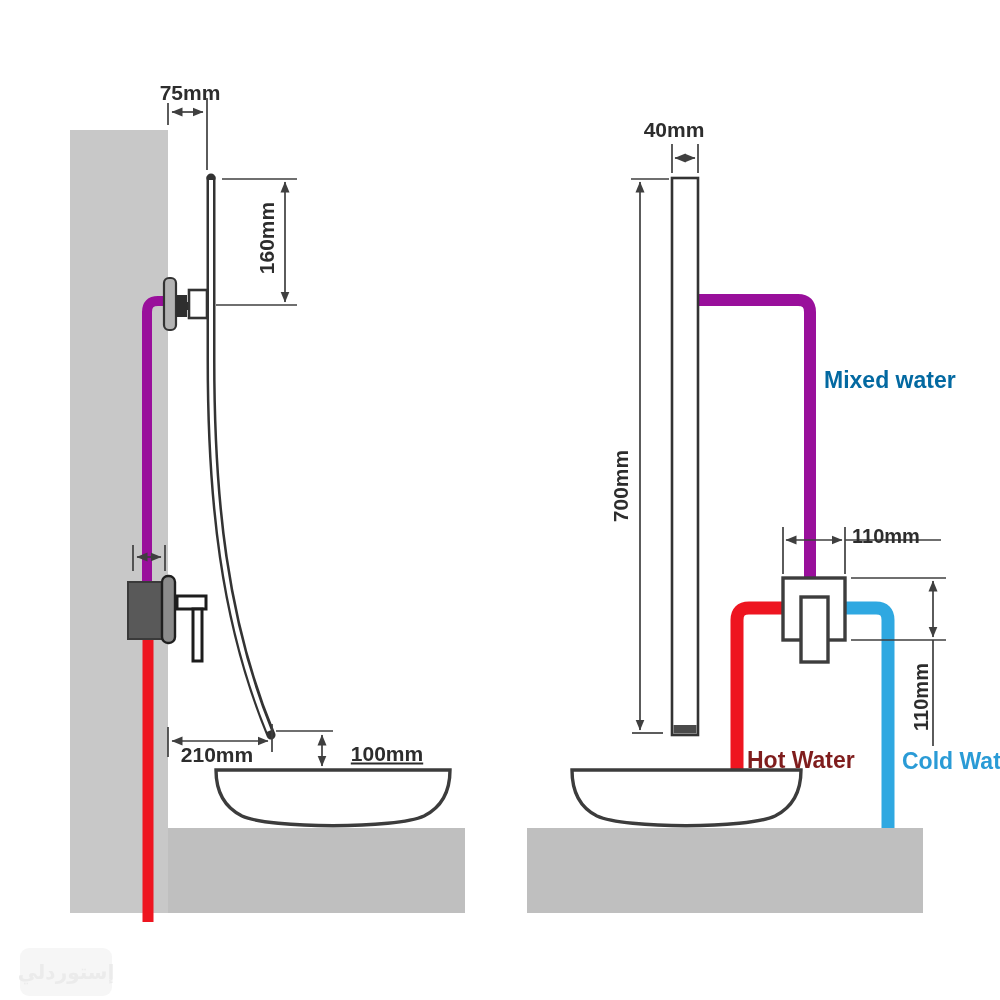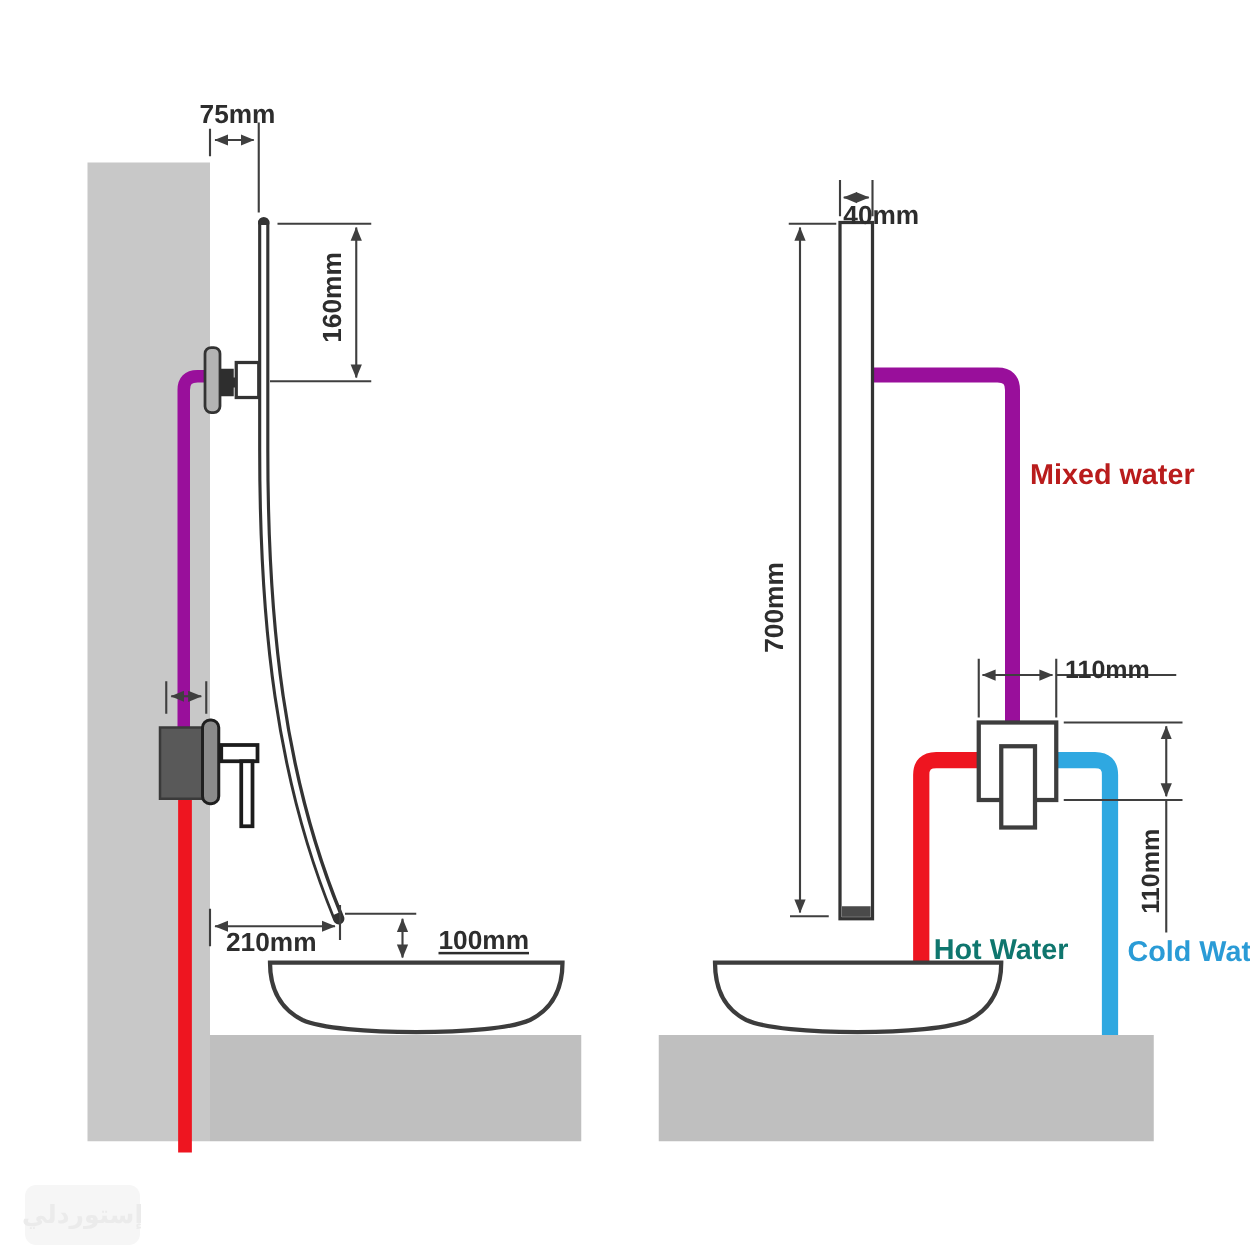--- a/index.html
+++ b/index.html
@@ -7,22 +7,22 @@
     position:relative;width:1000px;height:1000px;background:#ffffff;
     font-family:"Liberation Sans","DejaVu Sans",sans-serif;overflow:hidden;
   }
   #drawing{position:absolute;left:0;top:0;}
   .lbl{position:absolute;white-space:nowrap;line-height:1;}
   .dim{color:#2d2d2d;font-weight:bold;font-size:21px;letter-spacing:0px;}
   .dim-c{transform:translate(-50%,-50%);}
   .dim-l{transform:translate(0,-50%);}
   .rot{transform:translate(-50%,-50%) rotate(-90deg);}
   .water{font-size:23px;font-weight:600;}
-  .mixed{color:#b91c1c;}
-  .hot{color:#0f766e;}
+  .mixed{color:#0369a1;}
+  .hot{color:#7f1d1d;}
   .cold{color:#2a9bd6;}
   .watermark{
     left:20px;top:948px;width:92px;height:48px;
     border-radius:9px;background:#f6f6f6;color:#ebebeb;
     display:flex;align-items:center;justify-content:center;
     font-size:20px;font-weight:bold;
   }
 </style>
 </head>
 <body>
@@ -137,21 +137,21 @@
       <line x1="933" y1="581" x2="933" y2="637" marker-start="url(#arr)" marker-end="url(#arr)"></line>
       <line x1="933" y1="640" x2="933" y2="746"></line>
     </g>
   </svg>
 
   <div class="lbl dim dim-c" style="left:190px;top:92px;">75mm</div>
   <div class="lbl dim rot" style="left:266px;top:238px;">160mm</div>
   <div class="lbl dim dim-c" style="left:217px;top:728px;margin-top:26px;">210mm</div>
   <div class="lbl dim dim-c" style="left:387px;top:753px;text-decoration:underline;">100mm</div>
 
-  <div class="lbl dim dim-c" style="left:705px;top:129px;margin-top:44px;">40mm</div>
+  <div class="lbl dim dim-c" style="left:674px;top:129px;">40mm</div>
   <div class="lbl dim rot" style="left:620px;top:486px;">700mm</div>
   <div class="lbl dim dim-l" style="left:852px;top:536px;font-size:20px;">110mm</div>
   <div class="lbl dim rot" style="left:921px;top:697px;font-size:20px;">110mm</div>
 
   <div class="lbl water mixed dim-l" style="left:824px;top:380px;">Mixed water</div>
   <div class="lbl water hot dim-l" style="left:747px;top:760px;">Hot Water</div>
   <div class="lbl water cold dim-l" style="left:902px;top:761px;">Cold Water</div>
 
   <div class="lbl watermark">
     <span>إستوردلي</span>

